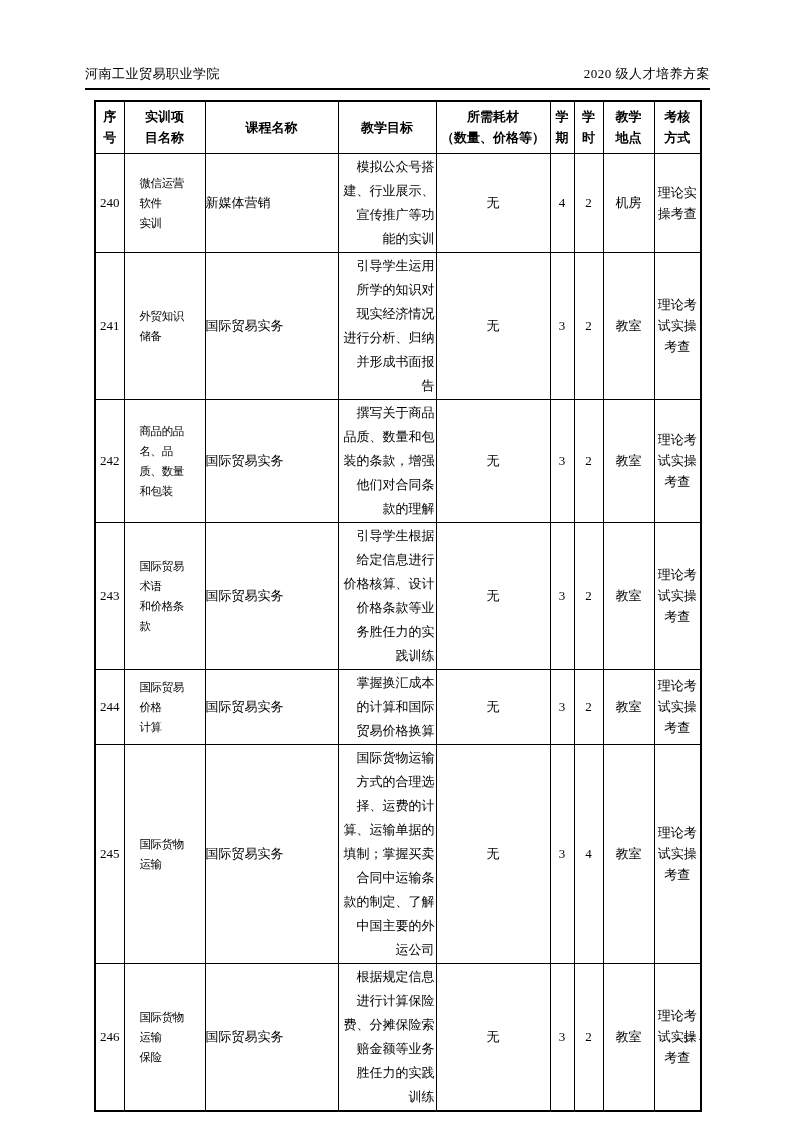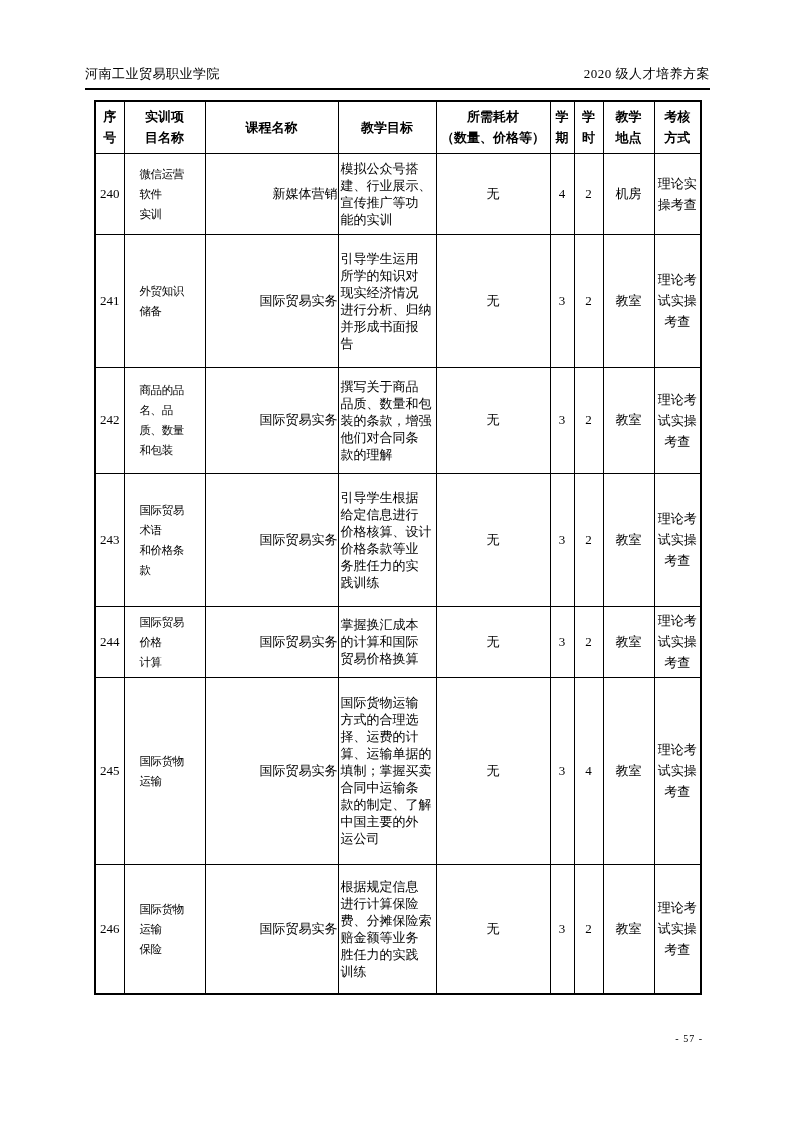--- a/index.html
+++ b/index.html
@@ -60,22 +60,22 @@
   col.w-course{width:133px;}
   col.w-objective{width:98px;}
   col.w-materials{width:114px;}
   col.w-semester{width:24px;}
   col.w-hours{width:29px;}
   col.w-location{width:51px;}
   col.w-assessment{width:47px;}
   
   td.c-seq{text-align:center;}
   td.c-project{text-align:left;padding:1px 15px;font-size:11.5px;letter-spacing:-0.4px;line-height:20px;}
-  td.c-course{text-align:right;padding-left:44px;}
-  td.c-objective{text-align:left;padding:1px 1px 1px 2px;line-height:17px;}
+  td.c-course{text-align:left;}
+  td.c-objective{text-align:right;padding:1px 1px 1px 2px;line-height:24px;}
   td.c-materials{text-align:center;}
   td.c-semester{text-align:center;}
   td.c-hours{text-align:center;}
   td.c-location{text-align:center;}
   td.c-assessment{text-align:center;line-height:21px;margin-top:33px;}
   
   .doc-footer{
     position:absolute;
     right:90px;top:1031px;
     font-size:10px;line-height:16px;

